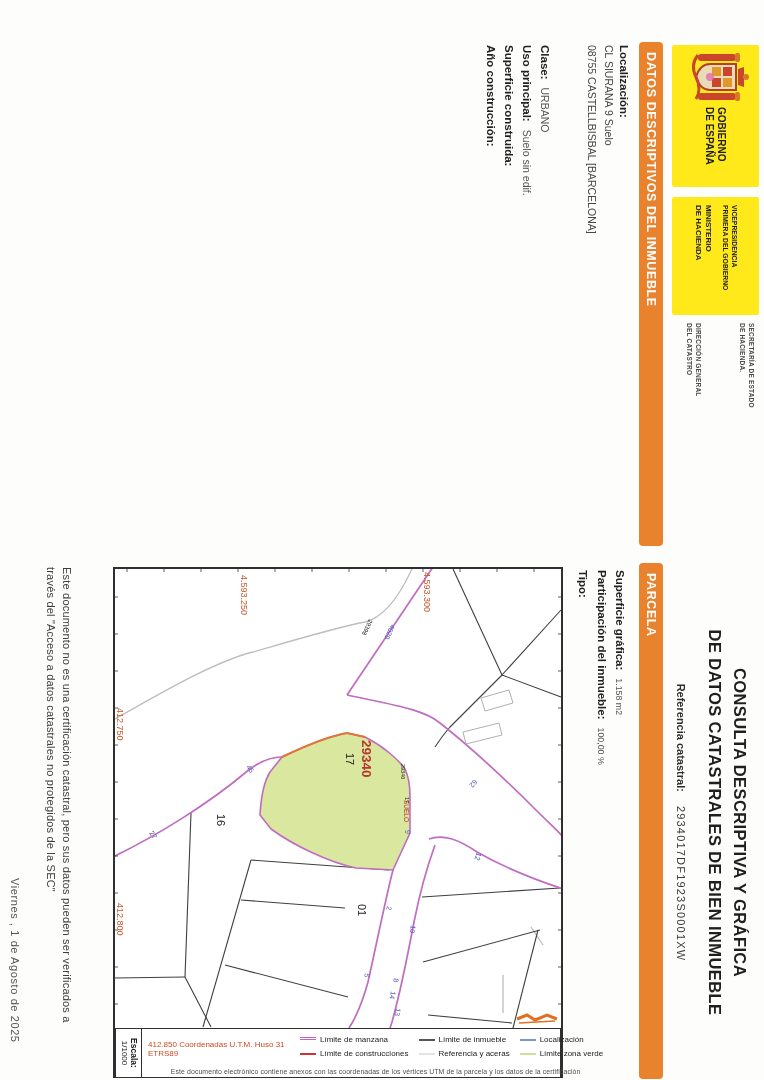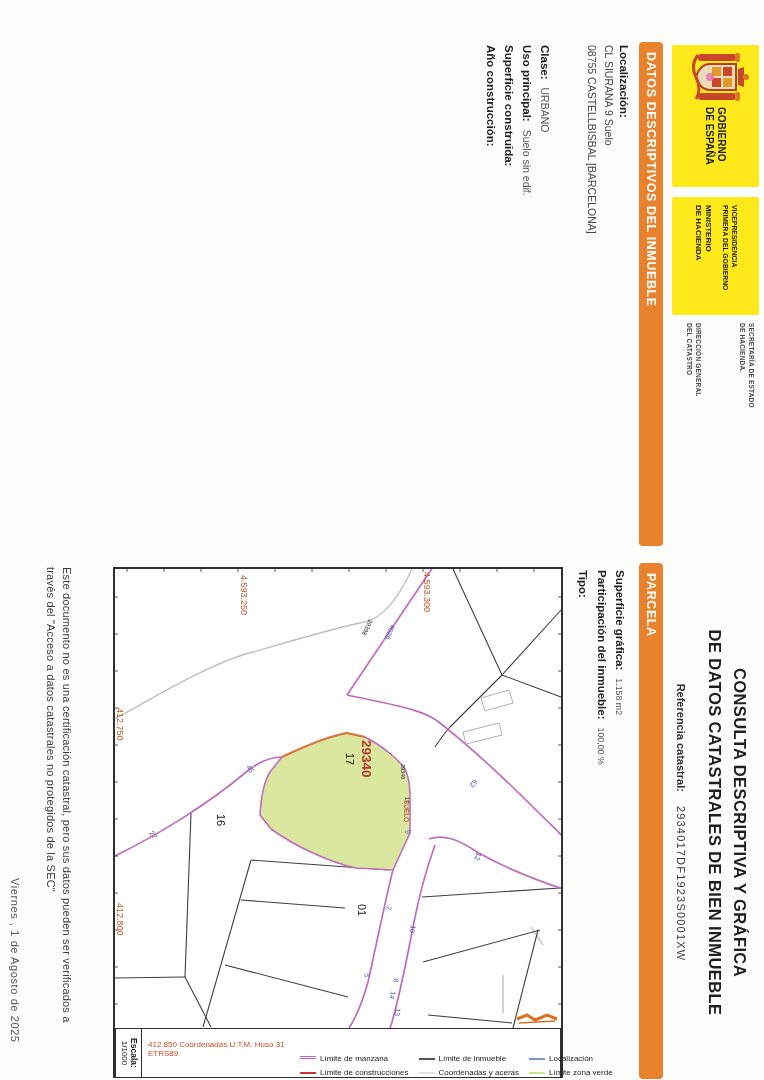--- a/index.html
+++ b/index.html
@@ -45,21 +45,21 @@
   .legend-bar{position:absolute;left:115px;top:1028px;width:446px;height:50px;background:#fff;
     border:1.6px solid #2f2f2f;box-sizing:border-box;display:flex;}
   .escala-cell{width:25px;border-right:1.5px solid #2f2f2f;position:relative;flex:none;}
   .escala-rot{position:absolute;left:50%;top:50%;width:40px;
     transform:translate(-50%,-50%) rotate(90deg);text-align:center;color:#1d1d1d;}
   .escala-rot .e1{font-weight:bold;font-size:8.5px;line-height:9px;}
   .escala-rot .e2{font-size:8px;line-height:9px;}
   .legend-main{flex:1;display:flex;flex-direction:column;justify-content:space-between;padding:4px 4px 2px 6px;box-sizing:border-box;}
   .legend-top{display:flex;align-items:flex-start;}
   .coord-note{color:#CC4A22;font-size:8px;width:152px;flex:none;margin-top:7px;}
-  .legend-grid{display:grid;grid-template-rows:repeat(2,13px);grid-auto-flow:column;column-gap:10px;row-gap:1px;margin-top:19px;}
+  .legend-grid{display:grid;grid-template-rows:repeat(2,13px);grid-auto-flow:column;column-gap:10px;row-gap:1px;}
   .li{display:flex;align-items:center;white-space:nowrap;}
   .sw{width:16px;height:0;border-top-width:2px;border-top-style:solid;margin-right:4px;flex:none;}
   .sw-manzana{border-top-color:#C85FC8;border-top-style:double;height:3px;border-top-width:3px;}
   .sw-parcela{border-top-color:#555;}
   .sw-hidro{border-top-color:#7D94C9;}
   .sw-constr{border-top-color:#CC3333;}
   .sw-mobil{border-top-color:#E3E3E3;}
   .sw-verde{border-top-color:#C9E39B;}
   .li span{font-size:8px;color:#222;}
   .legend-note{font-size:6.9px;color:#4d4d4d;text-align:center;letter-spacing:.1px;}
@@ -270,21 +270,21 @@
           <div class="li">
               <i class="sw sw-constr"></i>
               <span>Límite de construcciones</span>
             </div>
           <div class="li">
               <i class="sw sw-parcela"></i>
               <span>Límite de inmueble</span>
             </div>
           <div class="li">
               <i class="sw sw-mobil"></i>
-              <span>Coordenadas y aceras</span>
+              <span>Referencia y aceras</span>
             </div>
           <div class="li">
               <i class="sw sw-hidro"></i>
               <span>Localización</span>
             </div>
           <div class="li">
               <i class="sw sw-verde"></i>
               <span>Límite zona verde</span>
             </div>
         </div>

